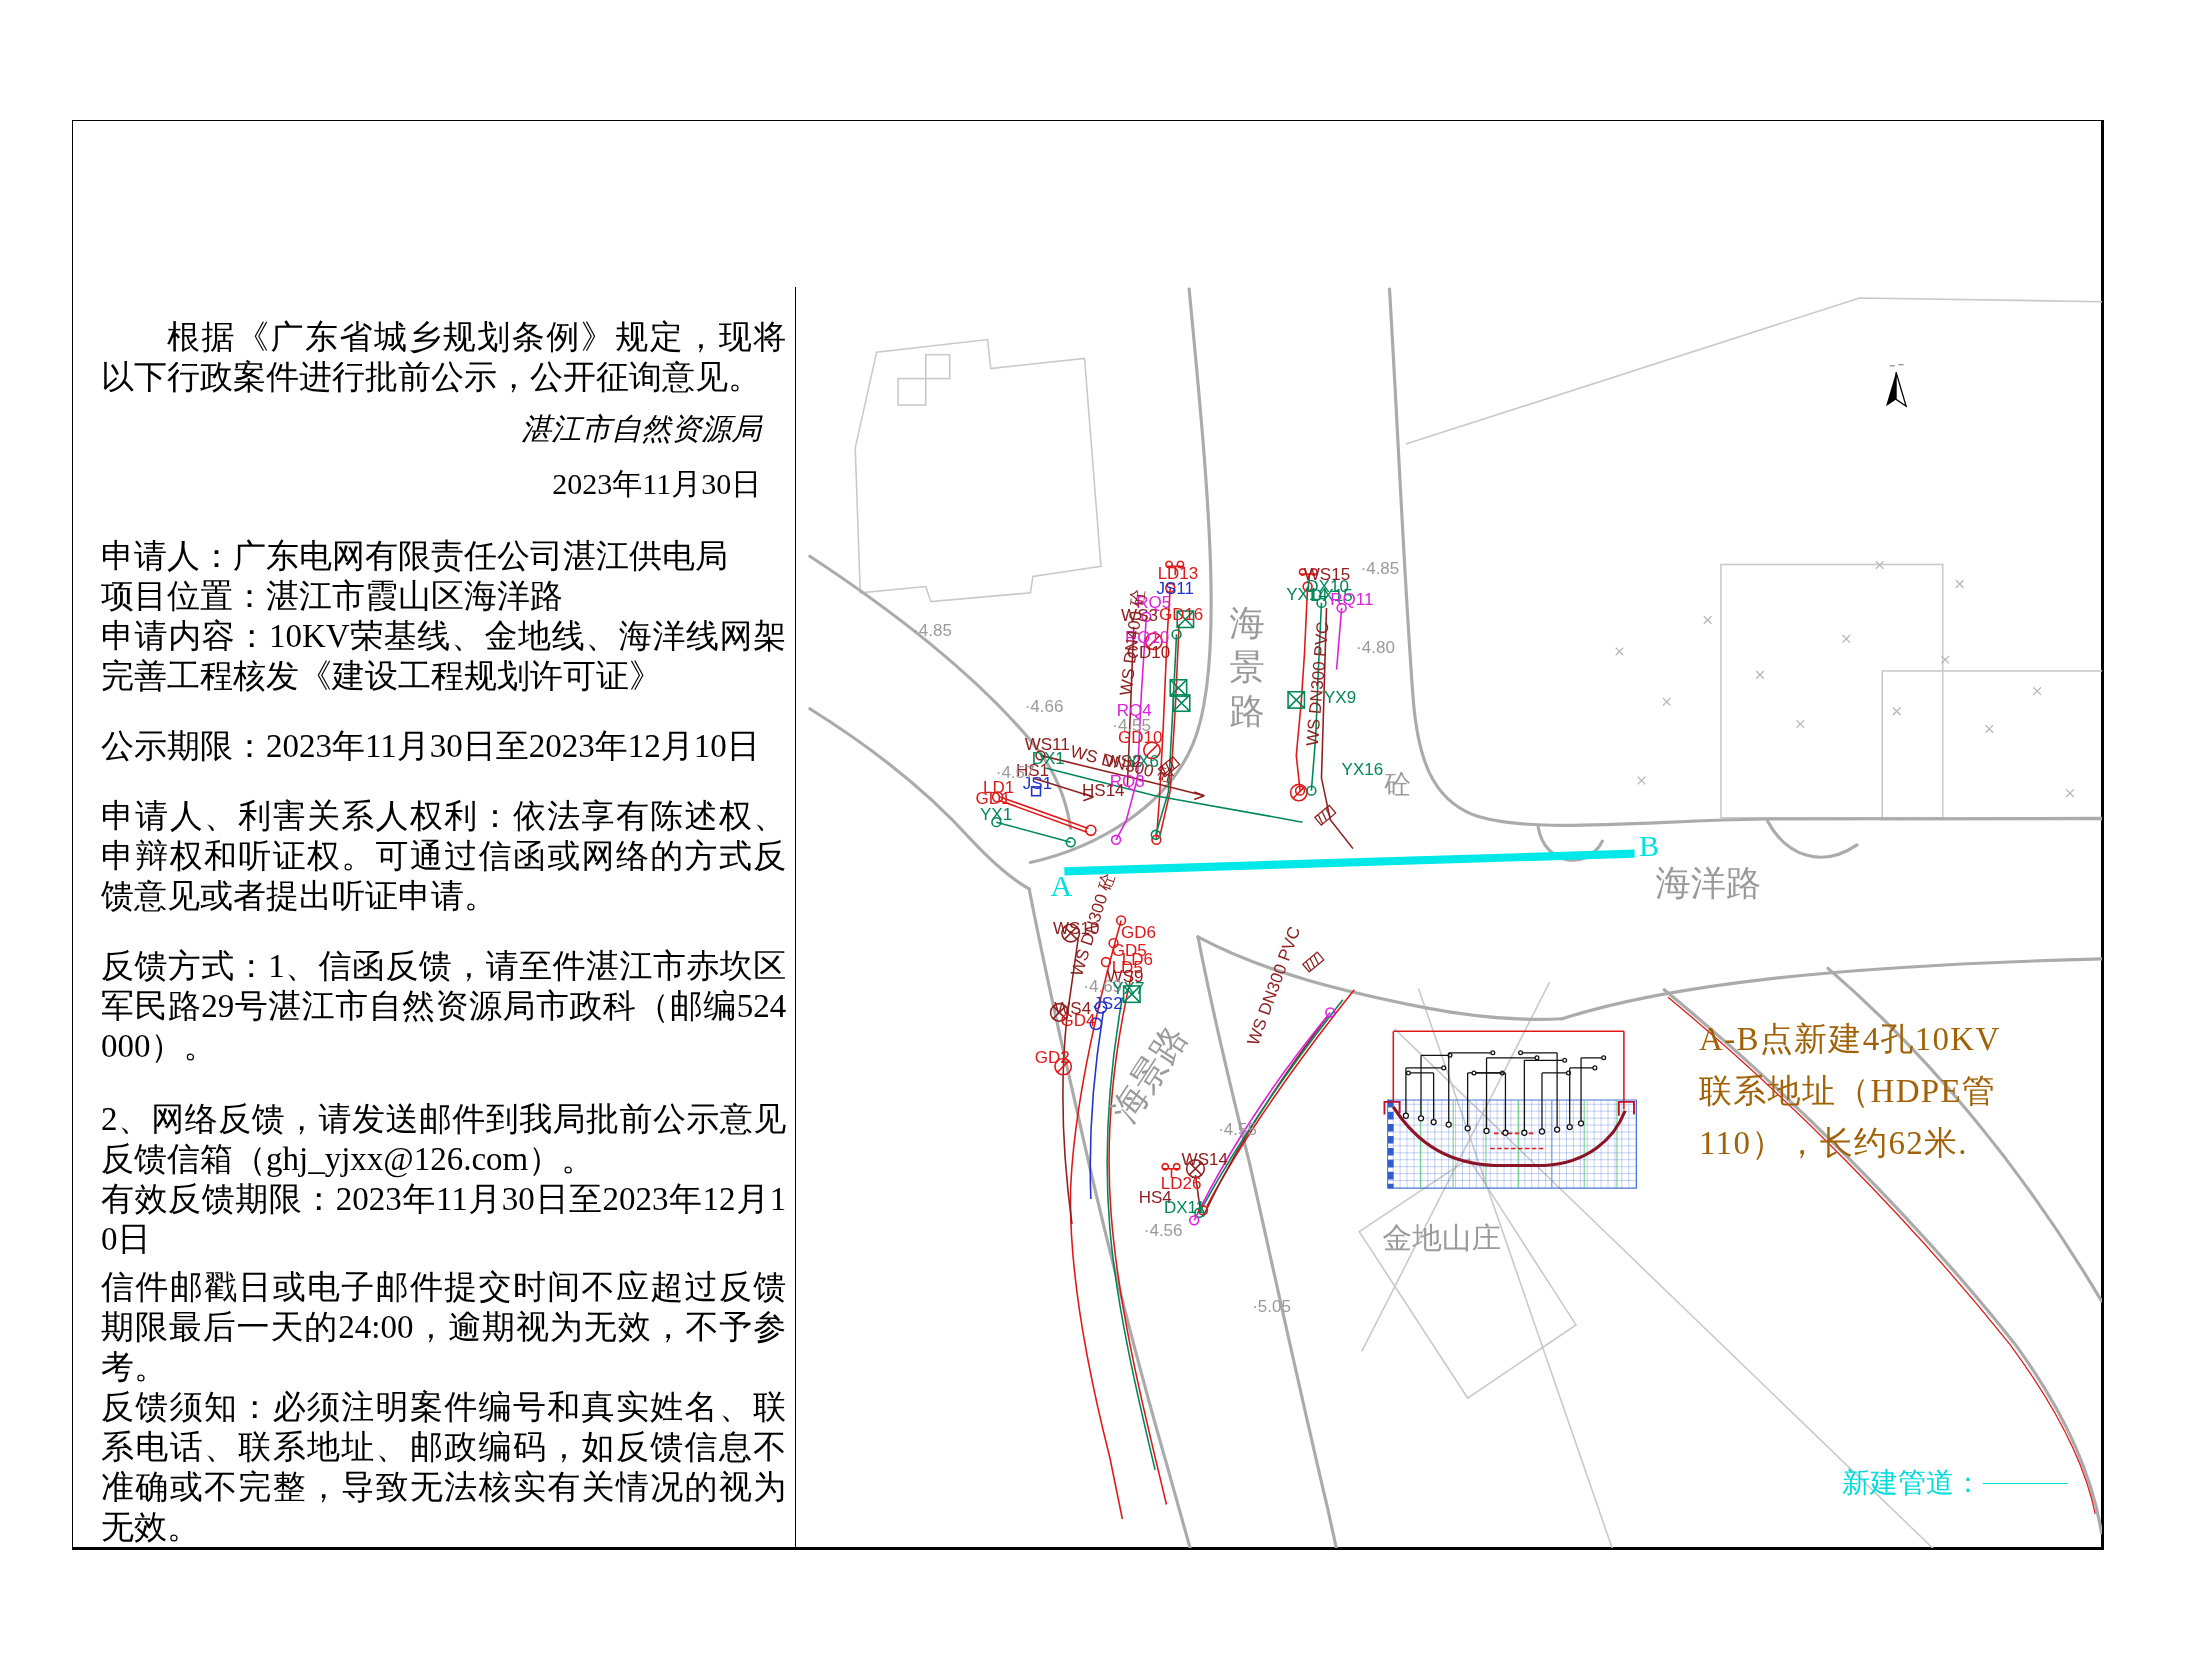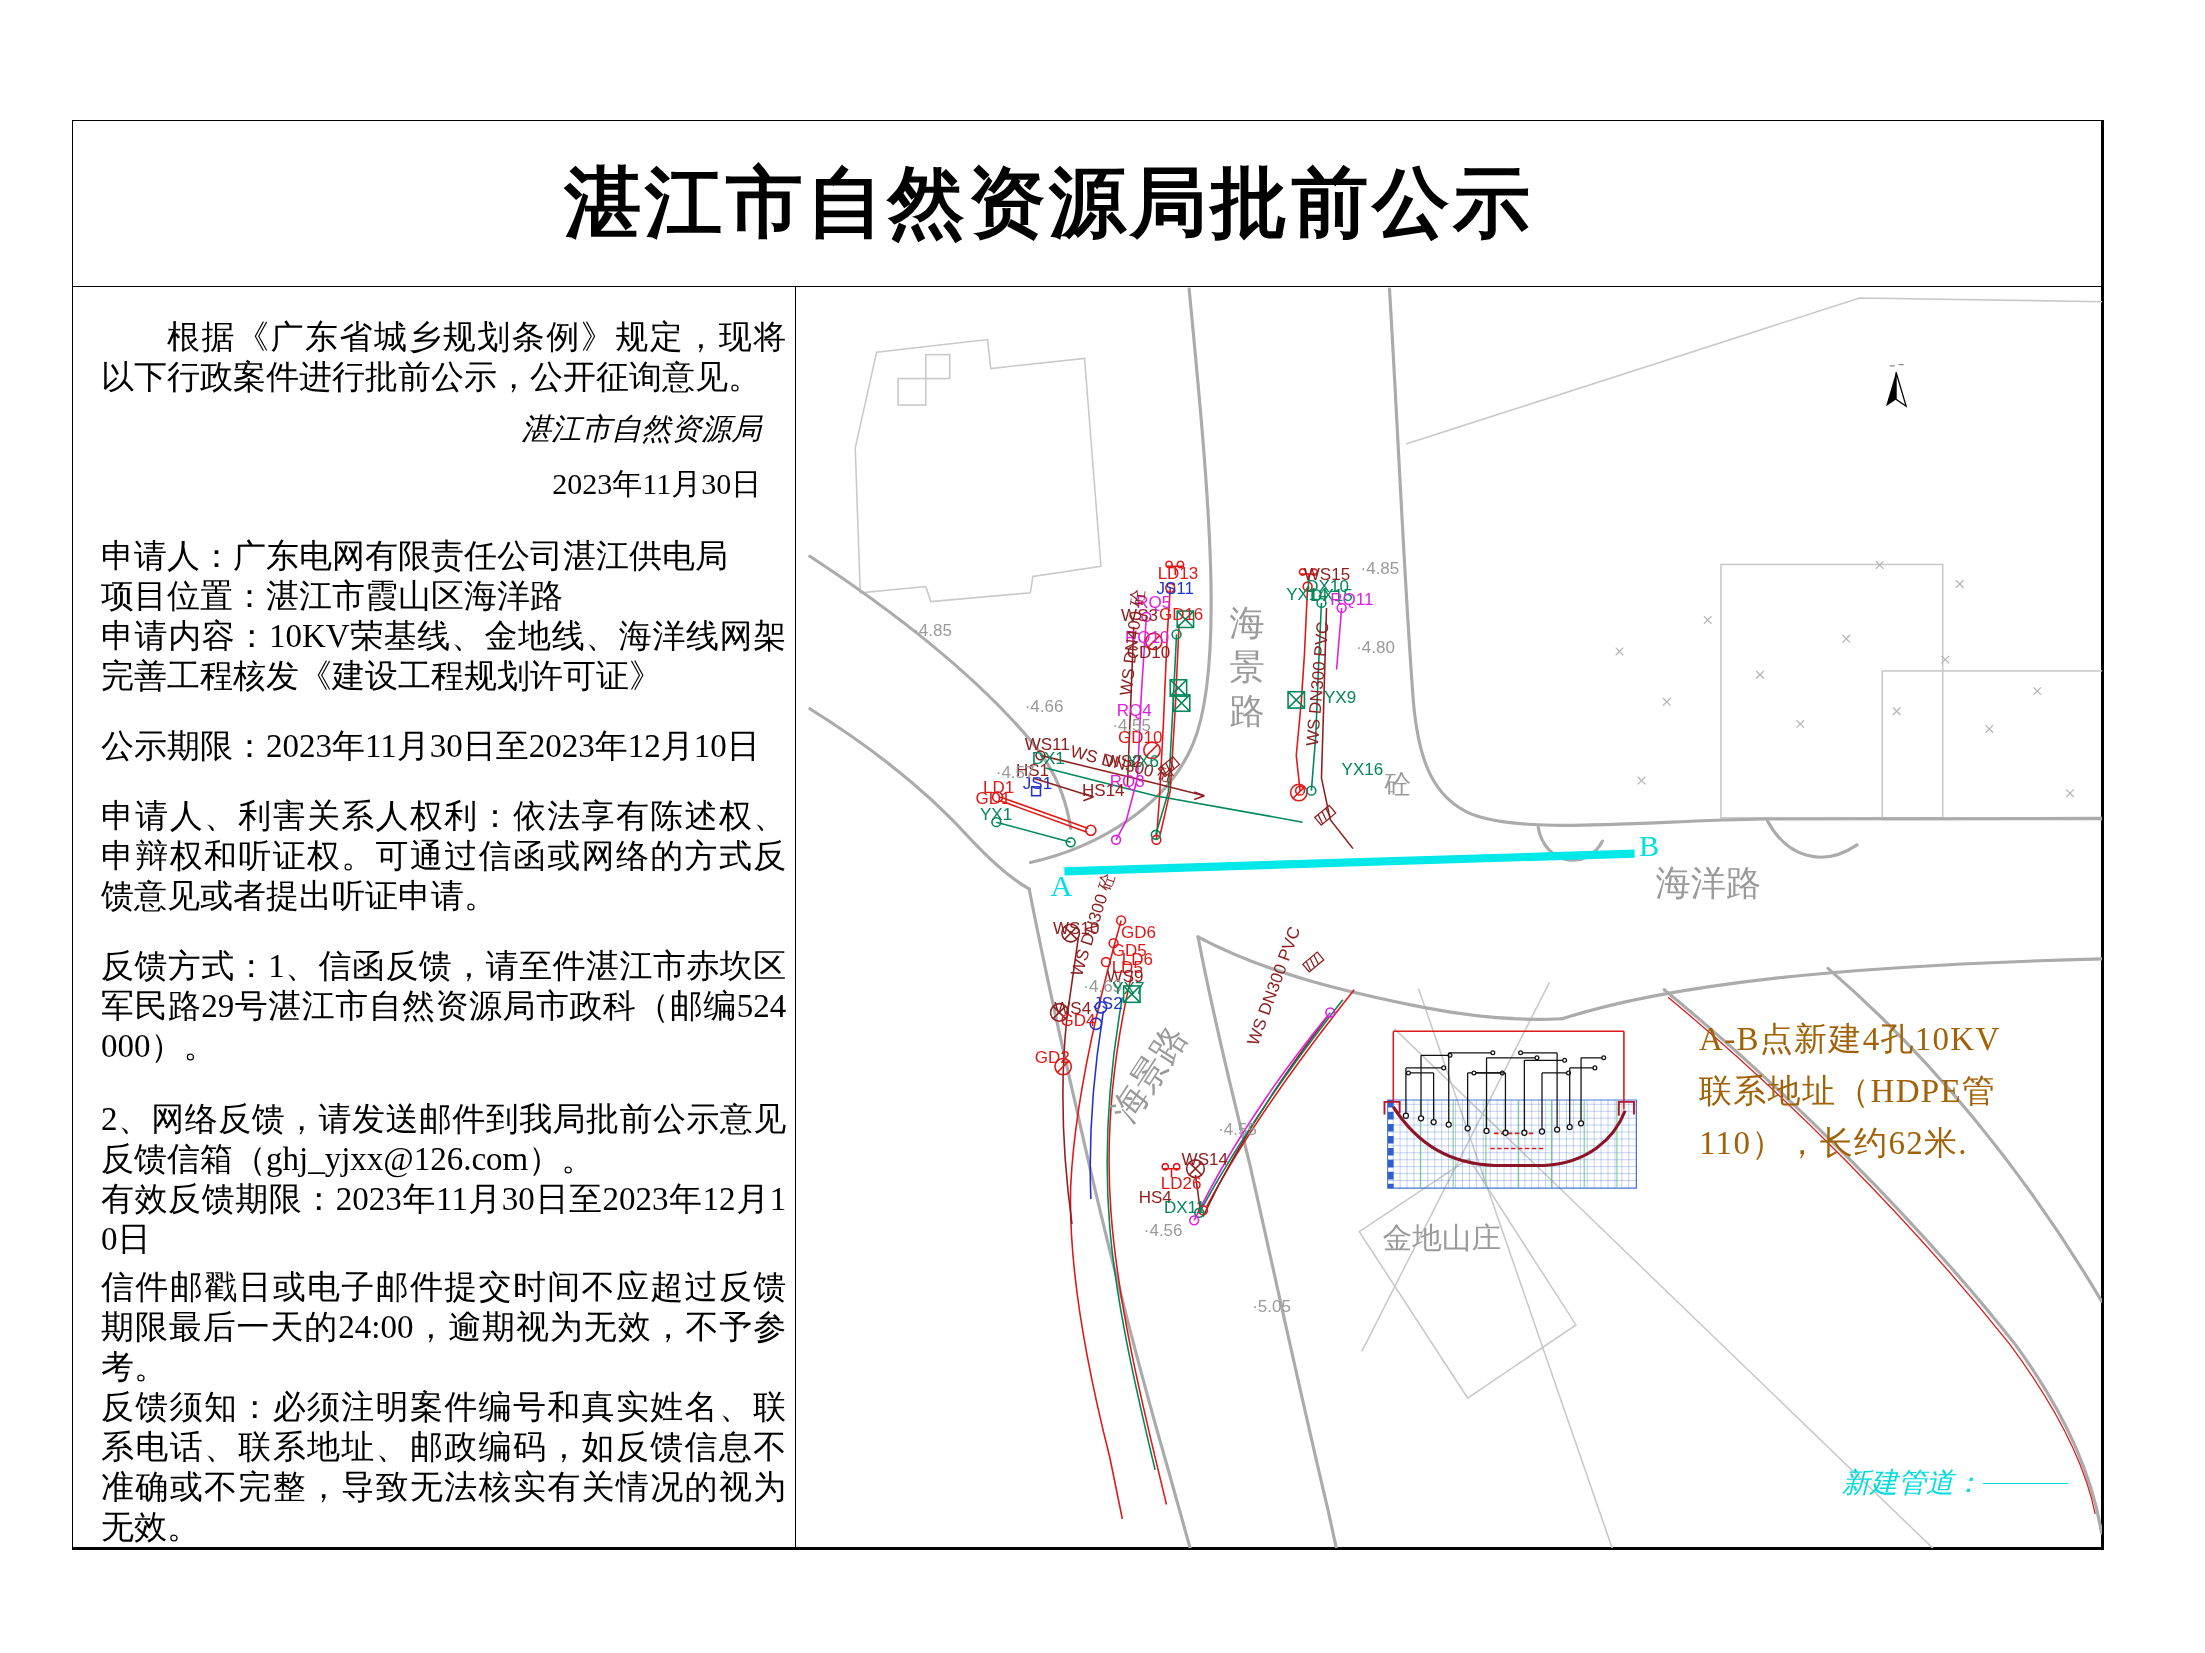--- a/index.html
+++ b/index.html
@@ -32,33 +32,30 @@
   .para.indent{text-indent:2em;}
   .para.sign{text-align:right;font-size:30px;line-height:39px;padding-right:25px;}
   .map-area{position:absolute;left:723px;top:166px;width:1306px;height:1261px;overflow:hidden;}
   #map-svg{position:absolute;left:0;top:0;width:1308px;height:1265px;}
   .annotation{
     position:absolute;left:903px;top:726px;width:365px;
     color:#a16207;font-size:33px;line-height:52px;letter-spacing:1.3px;white-space:nowrap;
   }
   .legend{
     position:absolute;left:1046px;top:1177px;color:#00dcdc;font-size:28px;white-space:nowrap;
-    display:flex;align-items:center;font-style:italic;
+    display:flex;align-items:center;
   }
   .legend-line{display:inline-block;width:85px;height:0;border-top:1.9px solid #00dcdc;margin-left:1.3px;}
   svg text{font-family:"Liberation Sans","DejaVu Sans",sans-serif;}
   svg text.serif{font-family:"Liberation Serif","DejaVu Serif",serif;}
 </style>
 </head>
 <body>
 
 <div class="frame">
-  <div class="titlebar">
-    <h1>湛江市自然资源局批前公示</h1>
-  </div>
 
   <div class="left-col" id="paras">
       <div class="para indent" style="margin-top: 0px;">根据《广东省城乡规划条例》规定，现将以下行政案件进行批前公示，公开征询意见。</div>
       <div class="para sign" style="margin-top: 12px; font-style: italic;">湛江市自然资源局</div>
       <div class="para sign" style="margin-top: 16px;">2023年11月30日</div>
       <div class="para normal" style="margin-top: 33px;">申请人：广东电网有限责任公司湛江供电局</div>
       <div class="para normal" style="margin-top: 0px;">项目位置：湛江市霞山区海洋路</div>
       <div class="para normal" style="margin-top: 0px;">申请内容：10KV荣基线、金地线、海洋线网架完善工程核发《建设工程规划许可证》</div>
       <div class="para normal" style="margin-top: 30px;">公示期限：2023年11月30日至2023年12月10日</div>
       <div class="para normal" style="margin-top: 30px;">申请人、利害关系人权利：依法享有陈述权、申辩权和听证权。可通过信函或网络的方式反馈意见或者提出听证申请。</div>

